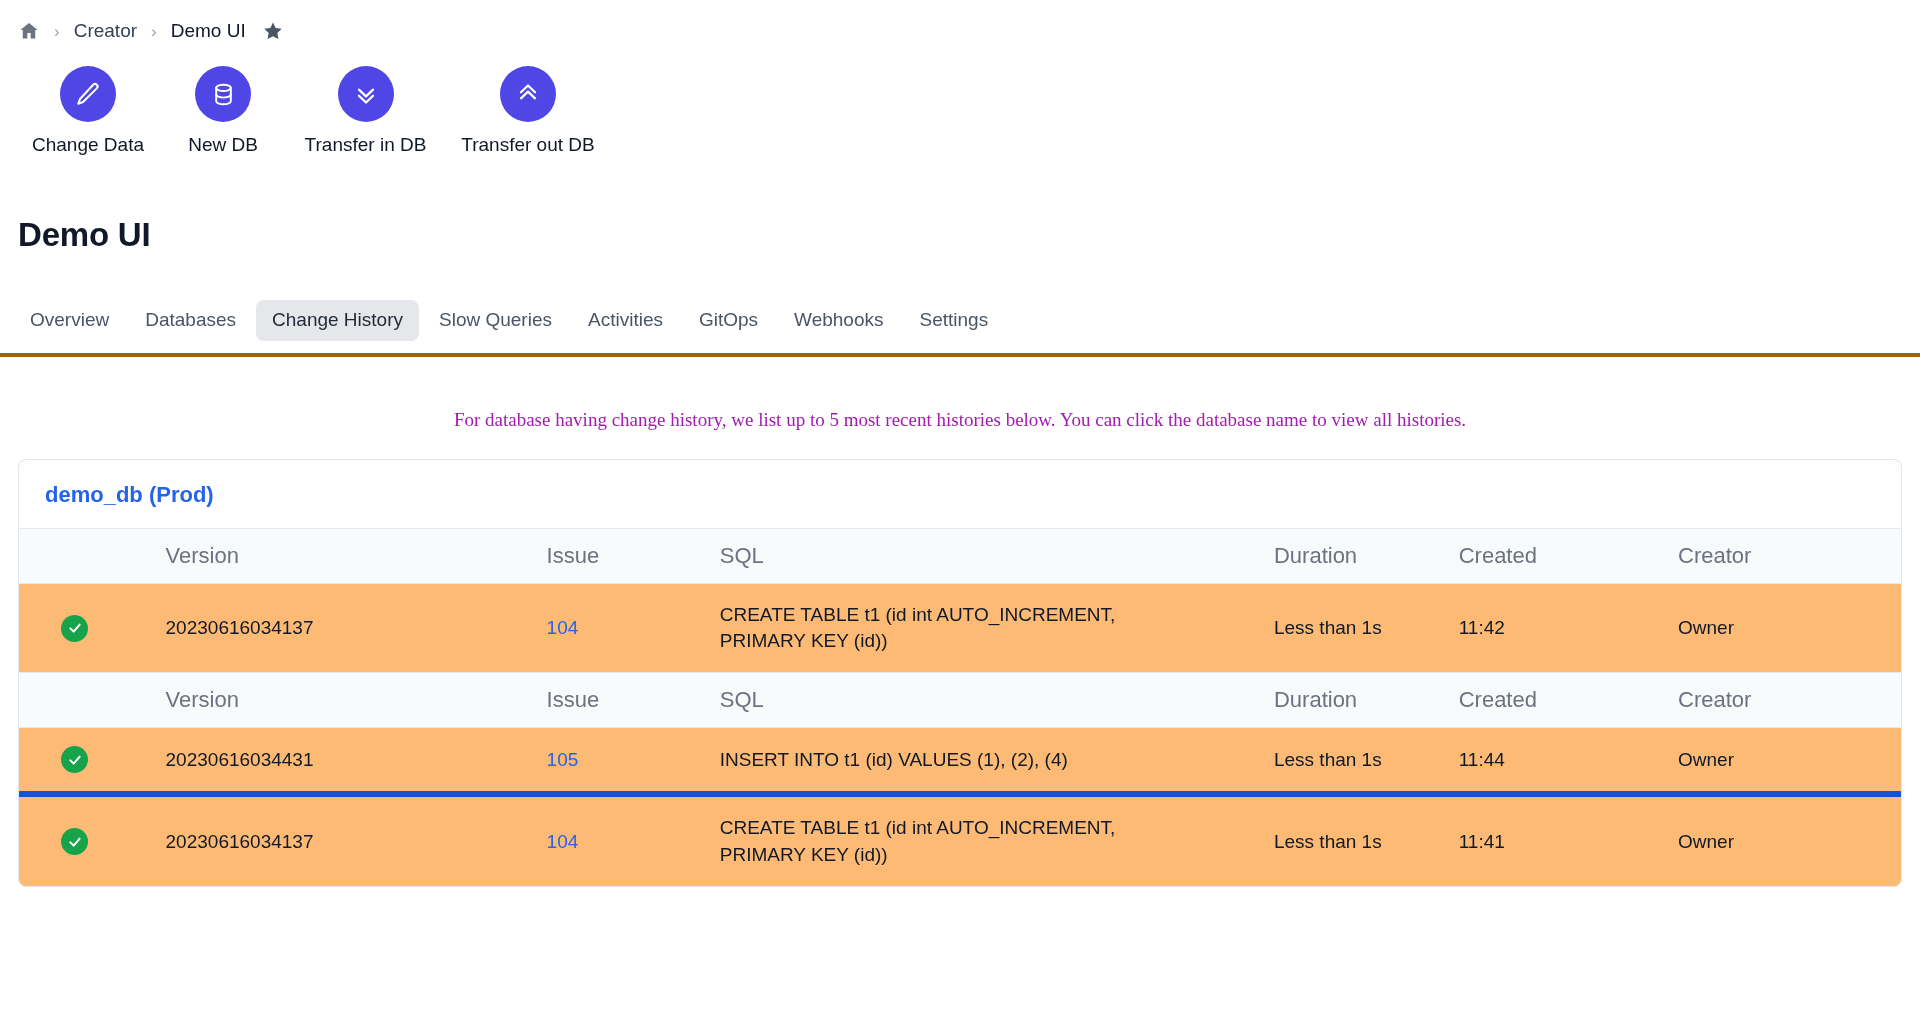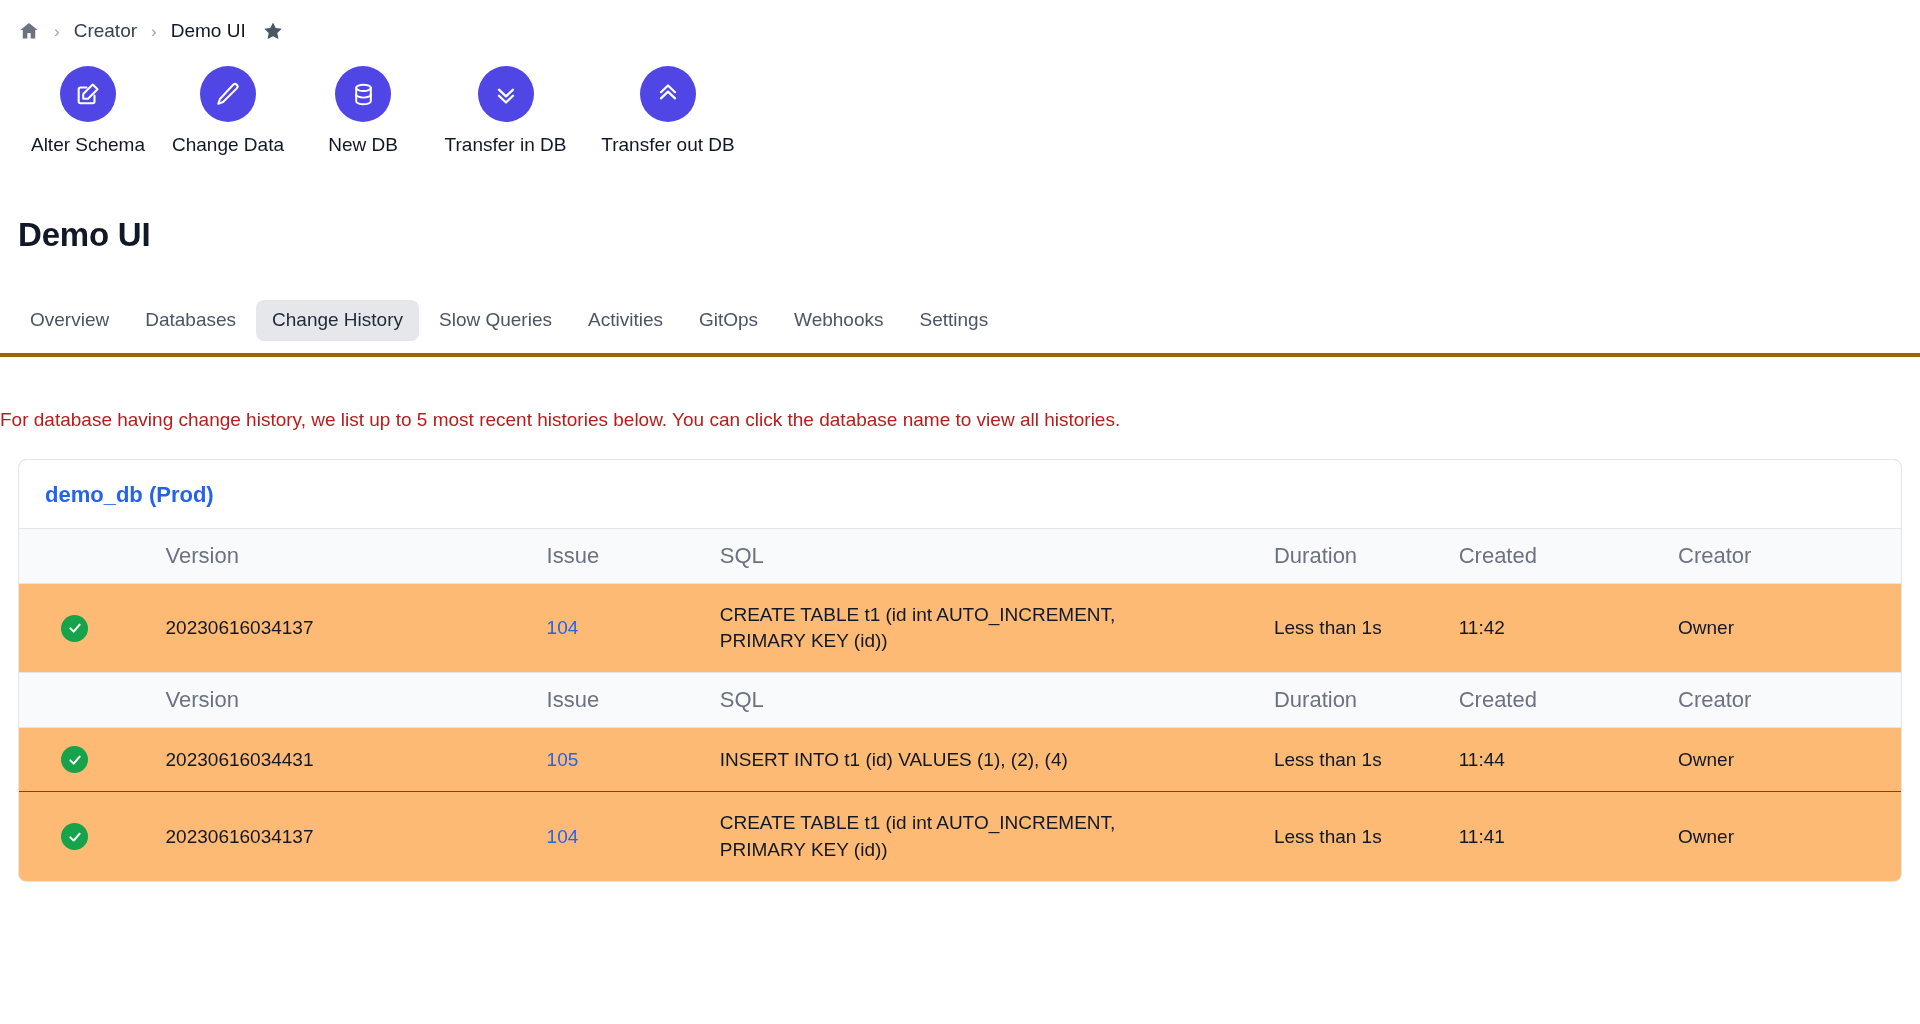--- a/index.html
+++ b/index.html
@@ -97,23 +97,25 @@
     font-family: inherit;
     line-height: 1.2;
   }
   .tab.active {
     background: #e5e7eb;
     color: #1f2937;
   }
 
   
   .description {
-    font-size: 19px;
-    color: #b91c1c;
+    text-align: center;
+    font-size: 19px;
+    color: #a21caf;
     padding: 33px 0 0 0;
+    font-family: Liberation Serif, serif;
   }
 
   
   .card {
     margin: 28px 18px 0 18px;
     border: 1px solid #e5e7eb;
     border-radius: 8px;
     overflow: hidden;
     background: #fdba74;
   }
@@ -142,21 +144,21 @@
     font-size: 22px;
     font-weight: normal;
     color: #6b7280;
     padding: 14px 8px;
     height: 46px;
   }
   table.hist tbody td {
     font-size: 19px;
     color: #111827;
     padding: 18px 8px;
-    border-bottom: 1px solid #1d4ed8;
+    border-bottom: 6px solid #1d4ed8;
     vertical-align: middle;
   }
   table.hist tbody tr:last-child td { border-bottom: none; }
 
   .col-status { width: 120px; padding-left: 42px !important; }
   .col-version { width: 330px; }
   .col-issue   { width: 150px; }
   .col-sql     { width: 480px; }
   .col-duration{ width: 160px; }
   .col-created { width: 190px; }
@@ -196,29 +198,20 @@
   <span class="bc-current">Demo UI</span>
   <span class="bc-star">
     <svg width="22" height="22" viewBox="0 0 24 24" fill="#4b5563" aria-hidden="true">
       <path d="M12 2.6l2.9 6.1 6.6.9-4.8 4.6 1.2 6.6L12 17.6 6.1 20.8l1.2-6.6L2.5 9.6l6.6-.9z"></path>
     </svg>
   </span>
 </nav>
 
 <div class="actions">
 
-  <button class="action" style="width:140px">
-    <span class="action-circle">
-      <svg width="26" height="26" viewBox="0 0 24 24" fill="none" stroke="#ffffff" stroke-width="1.9" stroke-linecap="round" stroke-linejoin="round">
-        <path d="M18 13.5V19a1.6 1.6 0 0 1-1.6 1.6H5a1.6 1.6 0 0 1-1.6-1.6V7.6A1.6 1.6 0 0 1 5 6h5.6"></path>
-        <path d="M16.4 3.2l4.4 4.4L12 16.4H7.6v-4.4z"></path>
-      </svg>
-    </span>
-    <span class="action-label">Alter Schema</span>
-  </button>
 
   <button class="action" style="width:140px">
     <span class="action-circle">
       <svg width="26" height="26" viewBox="0 0 24 24" fill="none" stroke="#ffffff" stroke-width="1.9" stroke-linecap="round" stroke-linejoin="round">
         <path d="M16.8 3.5a2.3 2.3 0 0 1 3.3 3.3L7.4 19.4 3 21l1.6-4.4z"></path>
       </svg>
     </span>
     <span class="action-label">Change Data</span>
   </button>
 

